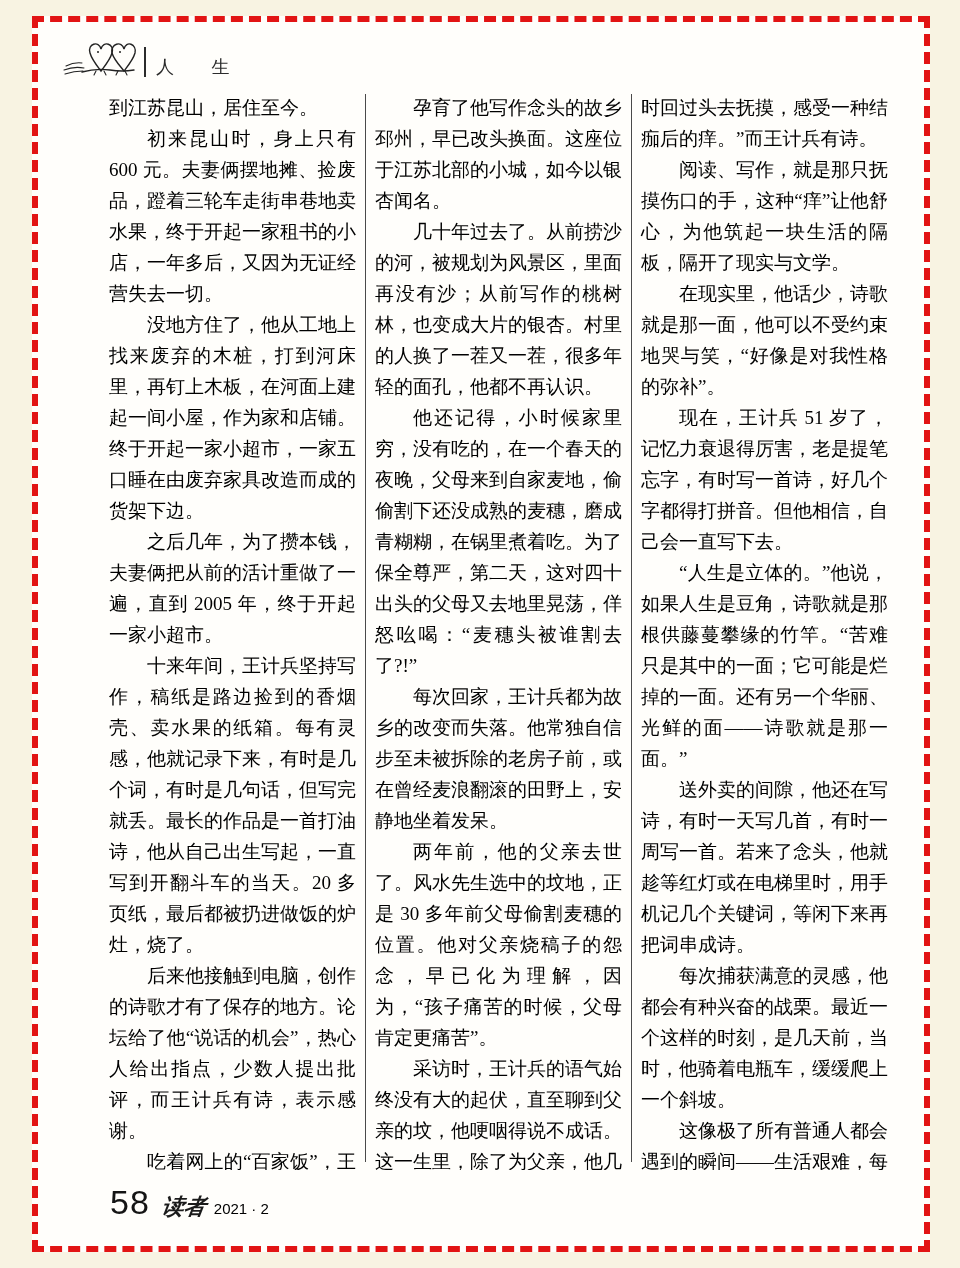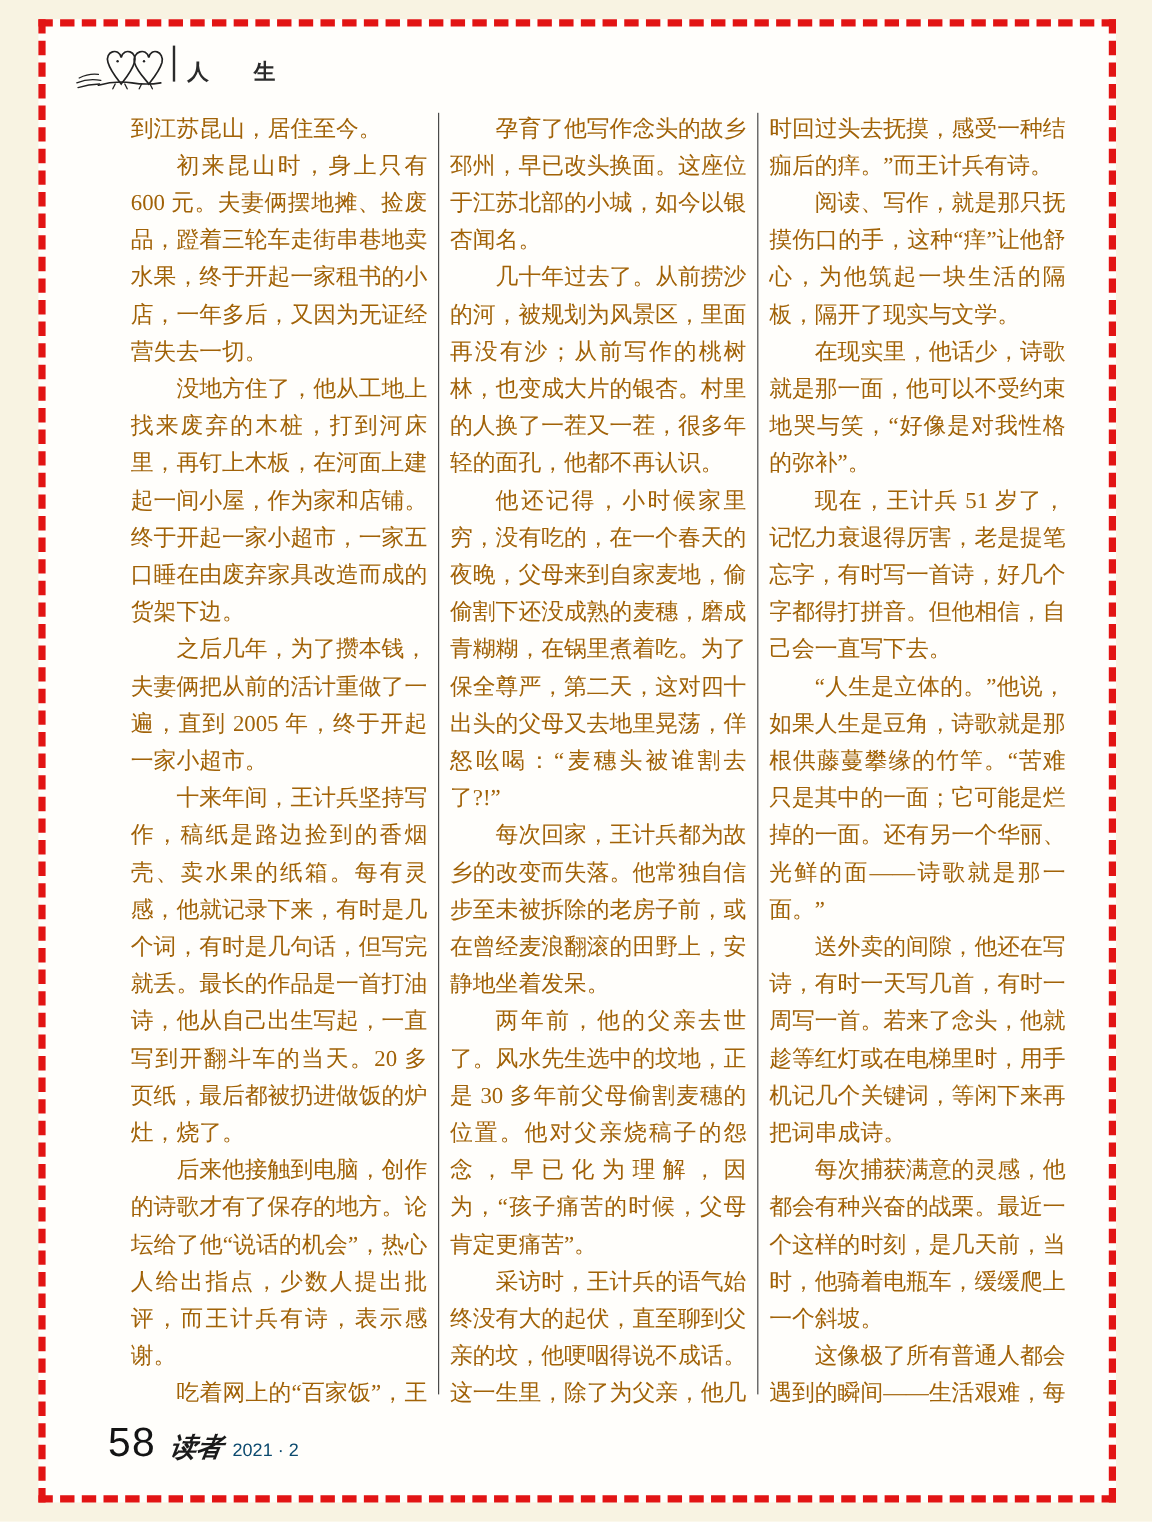--- a/index.html
+++ b/index.html
@@ -16,22 +16,21 @@
     border: 6px dashed #e21414;
     background: #fffefb;
     box-sizing: border-box;
     overflow: hidden;
   }
   
   .hdr {
     margin: 16px 0 0 24px;
     height: 48px;
     display: flex;
-    align-items: flex-start;
-    font-weight: bold;
+    align-items: center;
   }
   .hdr .logo { width: 76px; height: 46px; flex: 0 0 auto; }
   .hdr .bar {
     width: 2px; height: 30px; background: #2b2b2b;
     margin: 0 10px 0 6px;
   }
   .hdr .section {
     font-size: 18px; color: #2b2b2b;
     letter-spacing: 0.9em;
     font-family: "Liberation Sans", "DejaVu Sans", sans-serif;
@@ -40,53 +39,53 @@
   
   .cols {
     display: flex;
     margin: 6px 30px 0 71px;
     height: 1078px;
     overflow: hidden;
   }
   .col {
     width: 247px; flex: 0 0 auto;
     font-size: 19px; line-height: 31px;
-    color: #a16207;
+    color: #000000;
     text-align: justify;
   }
   .vrule {
     width: 1px; background: #4a4a4a;
     margin: 2px 9px 8px 9px; flex: 0 0 auto;
   }
   .col p { margin: 0; }
   .p-ind { text-indent: 2em; }
   
   .ftr {
     position: absolute;
-    left: 52px; bottom: 24px;
+    left: 72px; bottom: 24px;
     display: flex;
     align-items: baseline;
   }
   .ftr .pagenum {
     font-size: 34px;
     color: #141414;
     font-family: "Liberation Sans", "DejaVu Sans", sans-serif;
     letter-spacing: 1px;
   }
   .ftr .magname {
     font-size: 22px;
     font-style: italic;
     font-weight: bold;
     color: #1a1a1a;
     margin: 0 8px 0 12px;
     transform: skewX(-8deg);
   }
   .ftr .issue {
     font-size: 15px;
-    color: #0c4a6e;
+    color: #000000;
     font-family: "Liberation Sans", "DejaVu Sans", sans-serif;
   }
 </style>
 </head>
 <body>
 
 <div class="sheet">
 
   <div class="hdr">
     <svg class="logo" viewBox="0 0 76 46" fill="none" stroke="#222" stroke-width="1.4" stroke-linecap="round">

